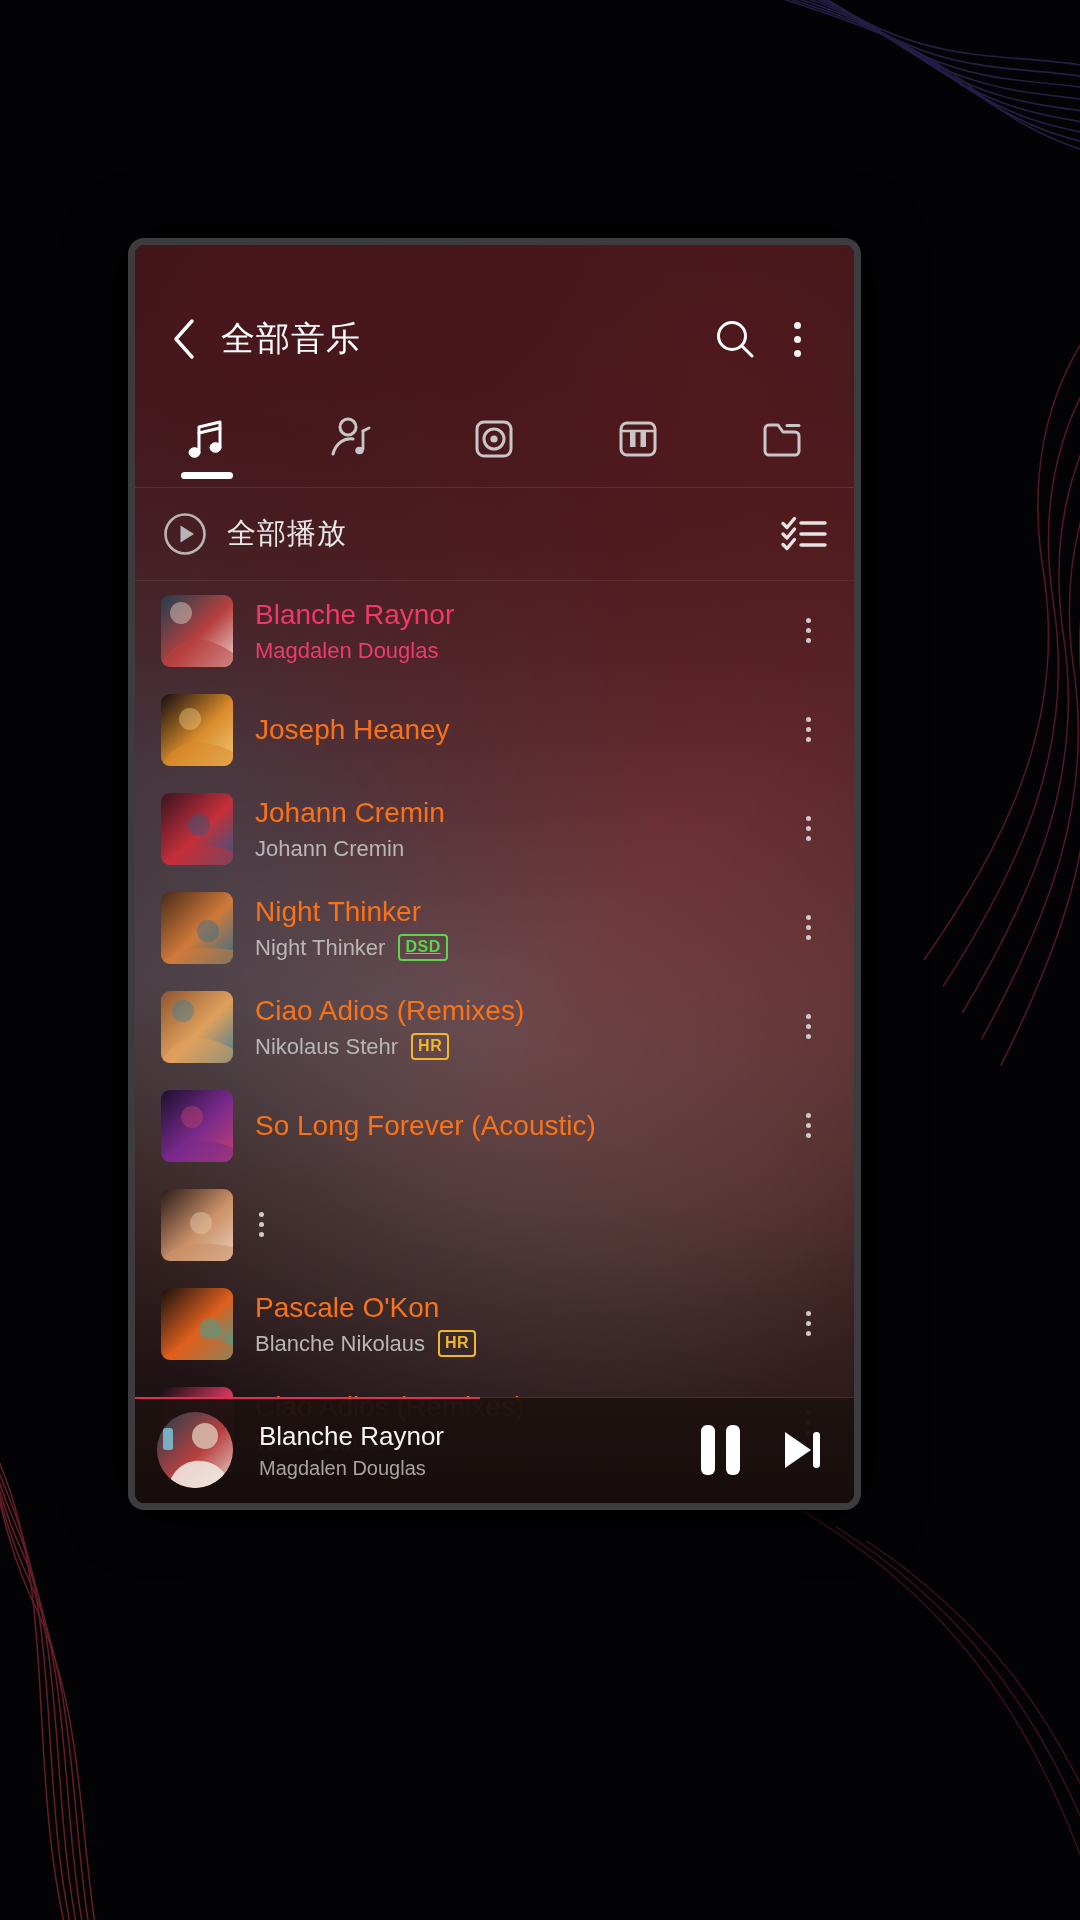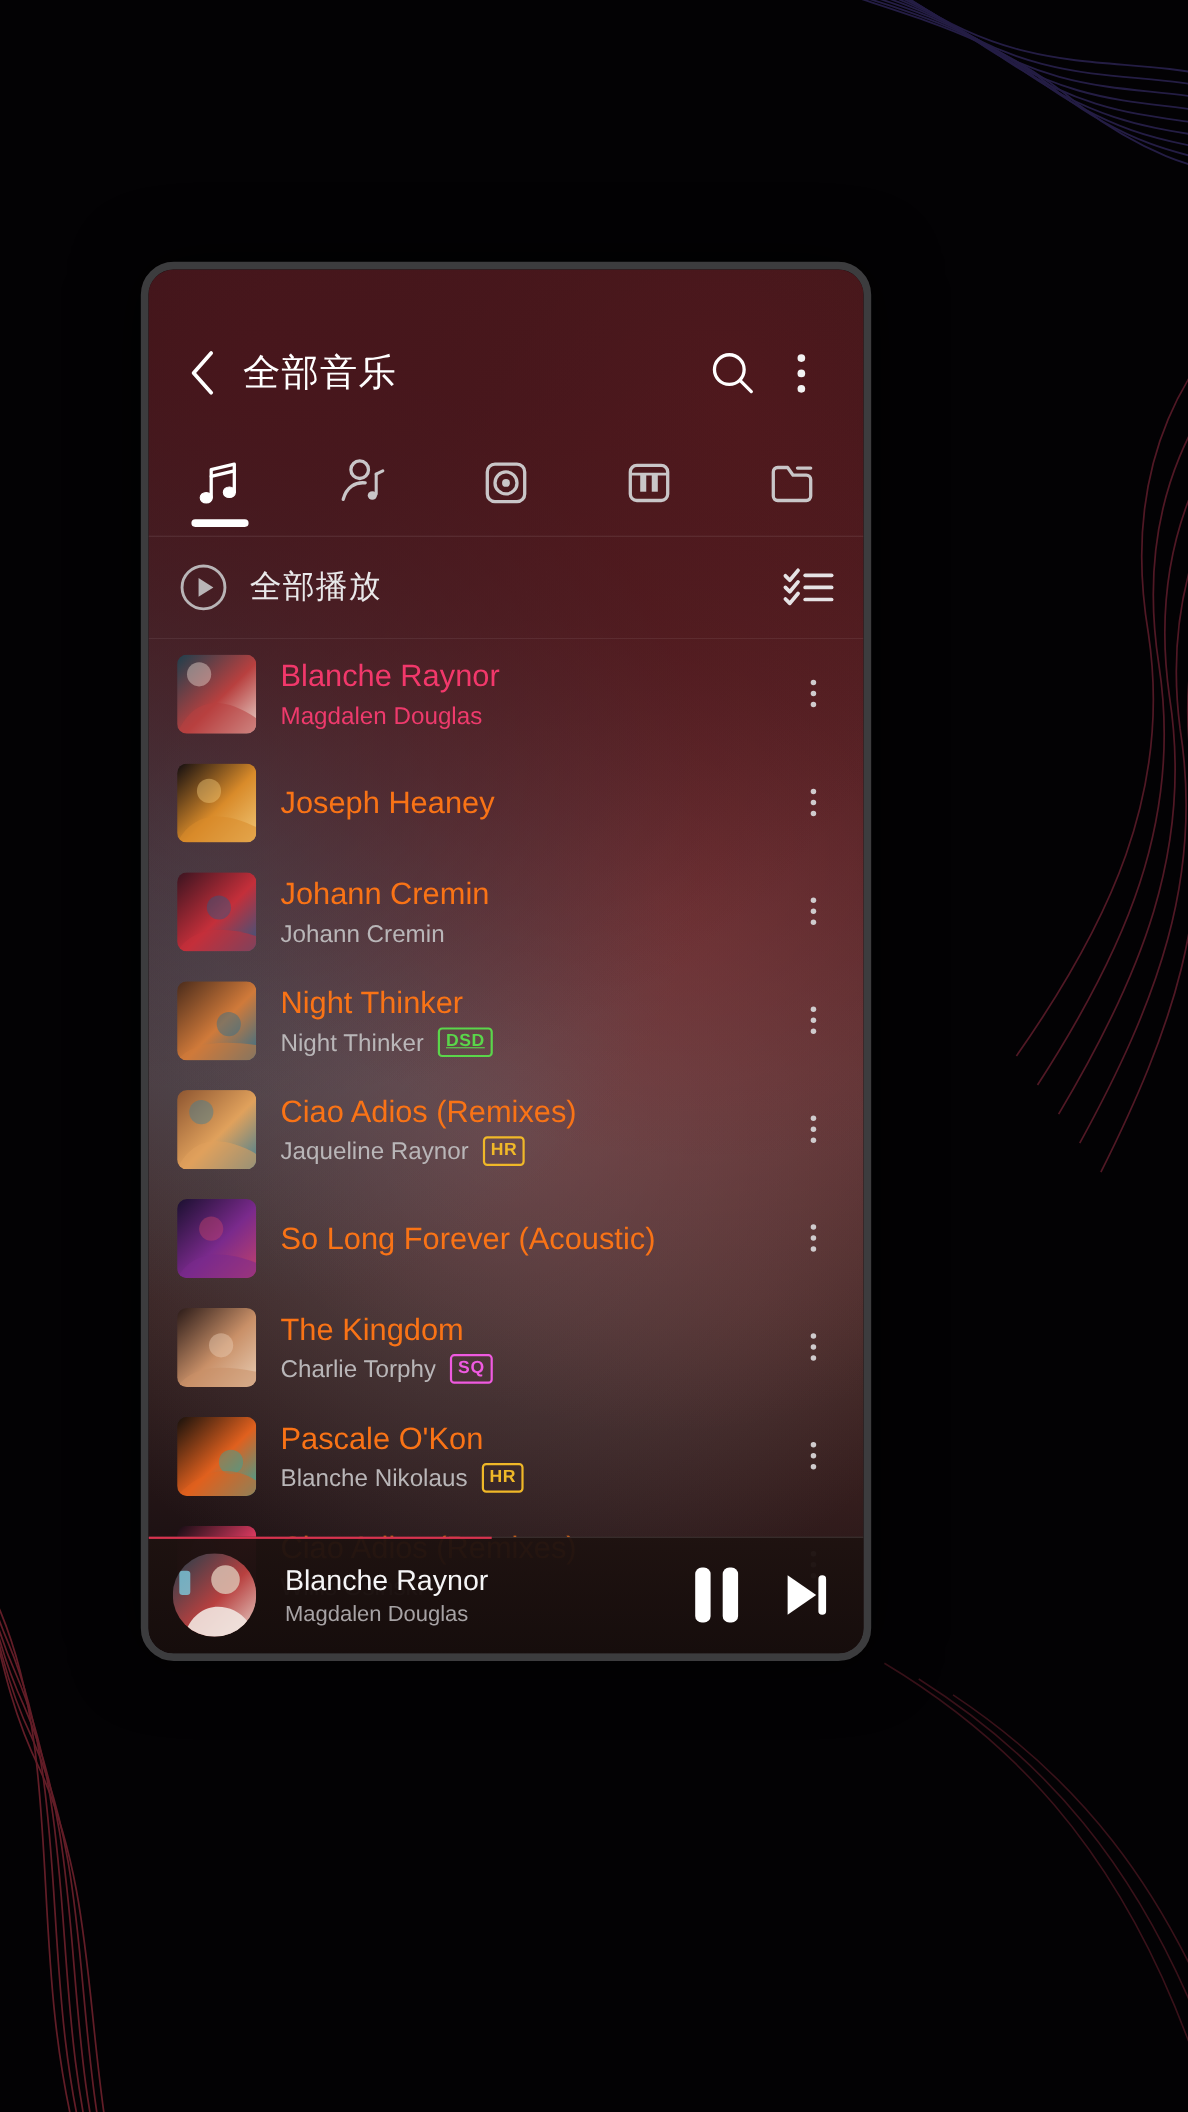--- a/index.html
+++ b/index.html
@@ -22,23 +22,23 @@
   #backdrop .contour {
     position: absolute;
     inset: -10%;
   }
 
   
   #phone {
     position: absolute;
     left: 128px;
     top: 238px;
-    width: 664px;
+    width: 733px;
     height: 1272px;
-    border-radius: 30px;
+    border-radius: 16px;
     border: 7px solid #3c3c3e;
     background: #140a0c;
     overflow: hidden;
     box-shadow: 0 0 60px rgba(0,0,0,0.85);
   }
 
   
   #phone .wash {
     position: absolute;
     inset: 0;
@@ -527,21 +527,21 @@
                 <stop offset="100%" stop-color="#3f7f96"></stop>
               </linearGradient>
             </defs>
             <rect width="72" height="72" fill="url(#g4)"></rect>
             <circle cx="22" cy="20" r="11" fill="#3f7f96" opacity="0.45"></circle>
             <path d="M0 72 C14 42 40 40 72 58 L72 72 Z" fill="#e0a15c" opacity="0.55"></path>
           </svg></div>
         <div class="meta">
           <div class="t-title">Ciao Adios (Remixes)</div>
           <div class="t-sub">
-            <div class="t-artist">Jaqueline Raynor</div>
+            <div class="t-artist">Nikolaus Stehr</div>
             <span class="badge" style="color: rgb(240, 184, 40);">HR</span>
           </div>
         </div>
         <div class="more">
           <div class="dots-s">
             <i></i>
             <i></i>
             <i></i>
           </div>
         </div>
@@ -576,27 +576,20 @@
               <linearGradient id="g6" x1="0" y1="0" x2="1" y2="1">
                 <stop offset="0%" stop-color="#2a1a18"></stop>
                 <stop offset="55%" stop-color="#c99068"></stop>
                 <stop offset="100%" stop-color="#e8cdb4"></stop>
               </linearGradient>
             </defs>
             <rect width="72" height="72" fill="url(#g6)"></rect>
             <circle cx="40" cy="34" r="11" fill="#e8cdb4" opacity="0.45"></circle>
             <path d="M0 72 C14 52 40 52 72 58 L72 72 Z" fill="#c99068" opacity="0.55"></path>
           </svg></div>
-        <div class="meta">
-          <div class="t-title">The Kingdom</div>
-          <div class="t-sub">
-            <div class="t-artist">Charlie Torphy</div>
-            <span class="badge" style="color: rgb(239, 90, 224);">SQ</span>
-          </div>
-        </div>
         <div class="more">
           <div class="dots-s">
             <i></i>
             <i></i>
             <i></i>
           </div>
         </div>
       </div>
       <div class="track">
         <div class="art"><svg width="72" height="72" viewBox="0 0 72 72">

